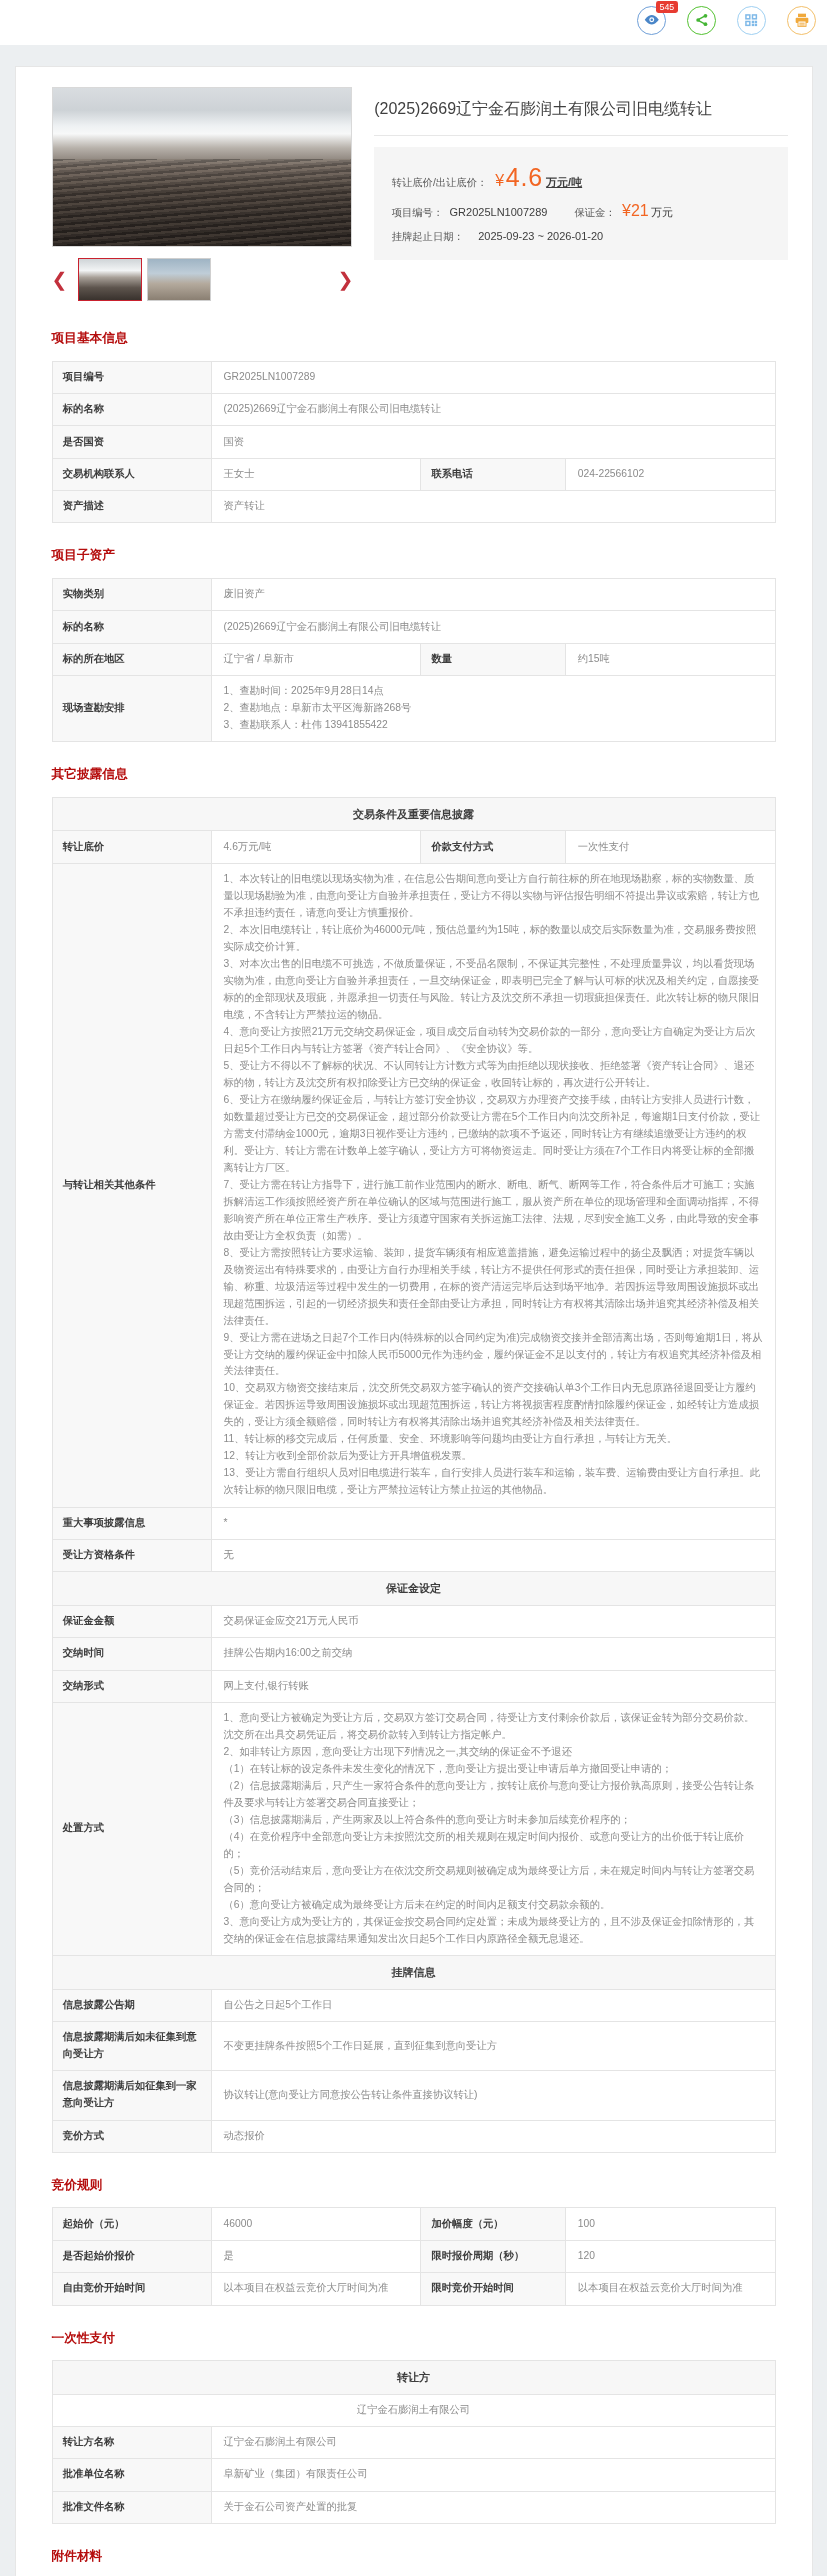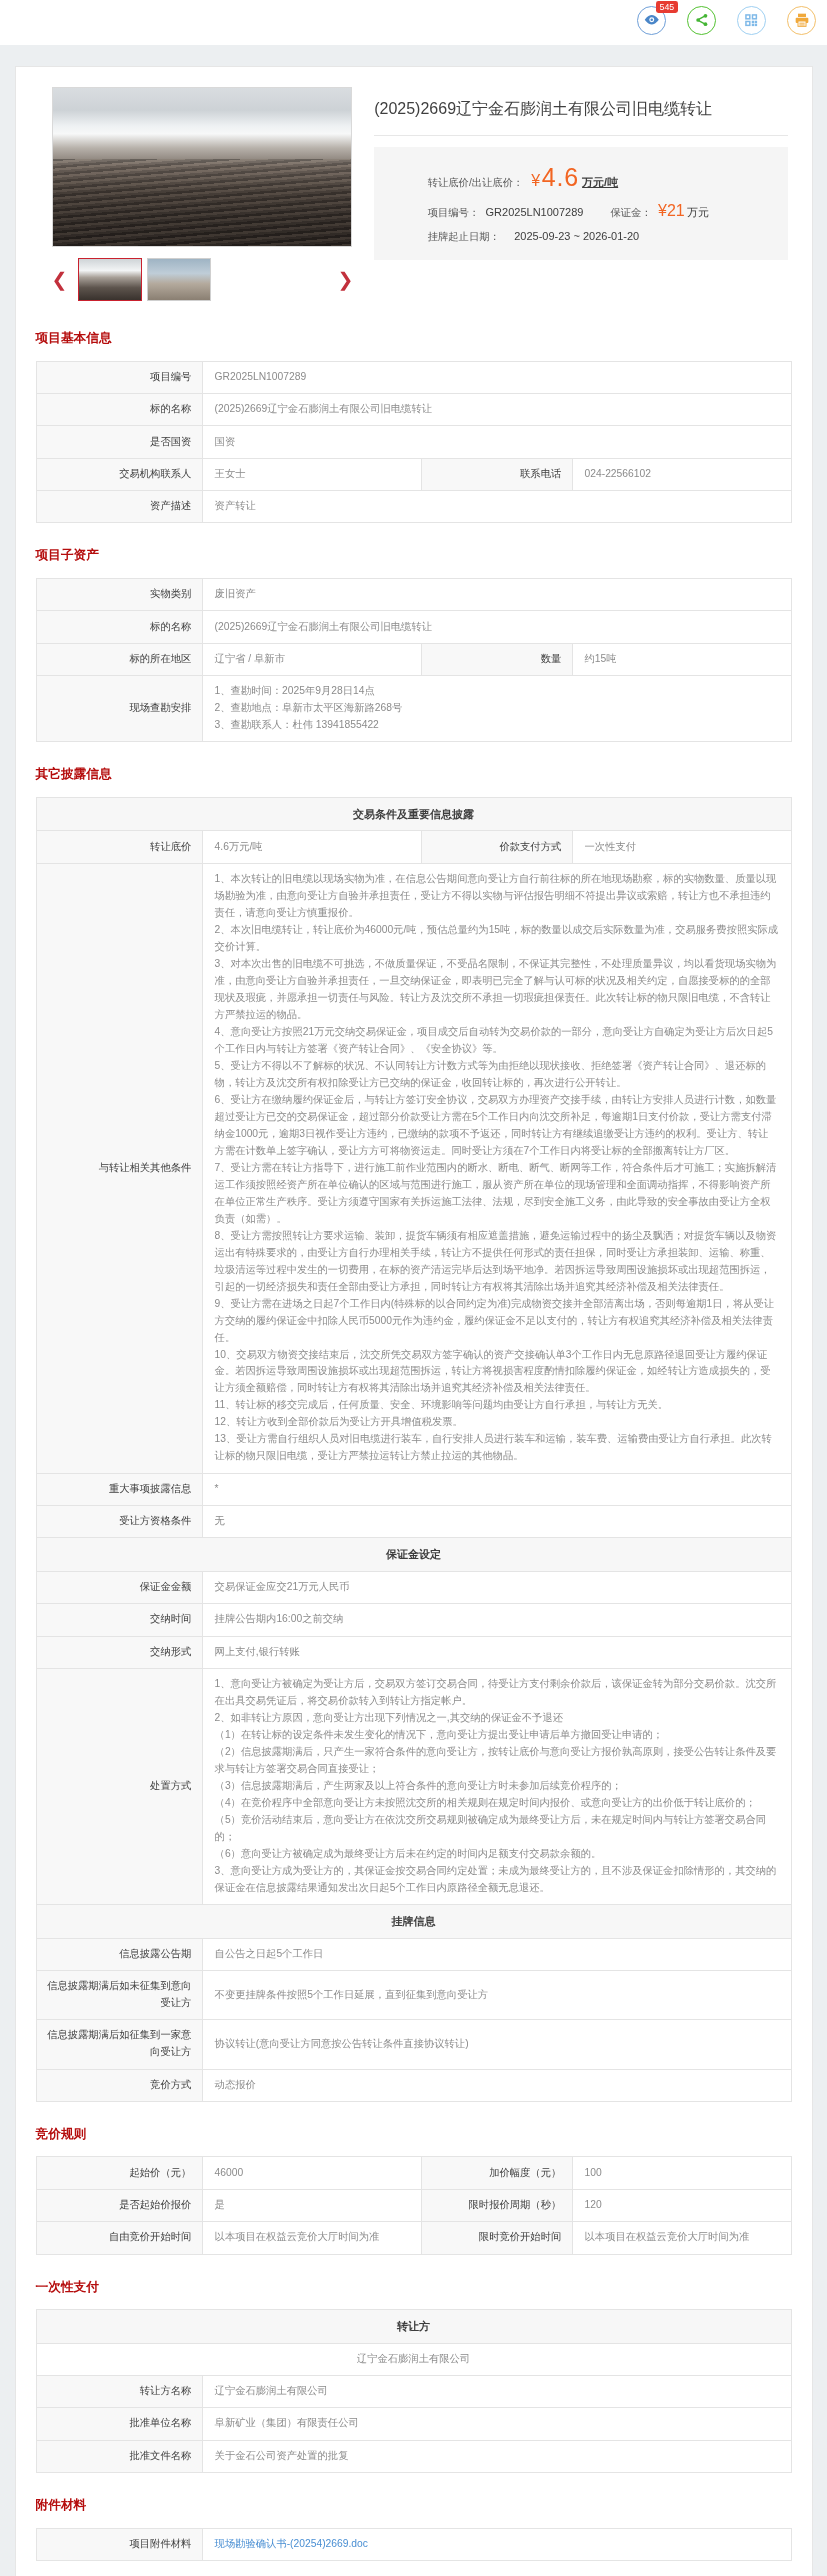--- a/index.html
+++ b/index.html
@@ -28,35 +28,35 @@
   .arrow.left{margin-right:11px;}
   .arrow.right{margin-left:auto;}
   .thumb{width:64px;height:43px;box-sizing:border-box;margin-right:4.8px;cursor:pointer;}
   .thumb.sel{border:1.6px solid #c9212e;}
   .thumb.plain{border:1.6px solid #cfcfcf;}
   .t1{background:linear-gradient(180deg,#cfd4d7 0%,#f2f4f5 28%,#a79f97 45%,#5d544d 70%,#39322d 100%);}
   .t2{background:linear-gradient(180deg,#9fb4c4 0%,#bfcdd8 35%,#b4aa9d 60%,#8a7f72 100%);}
   .hero-right{flex:1;margin-left:20.7px;min-width:0;}
   .title{font-size:16px;color:#3f3f3f;padding:12.7px 0 14.3px;border-bottom:0.8px solid #e7e7e7;}
   .pricebox{background:#f5f5f5;margin-top:11px;padding:16px 17.5px 14.3px;}
-  .p-row{display:flex;align-items:baseline;margin-bottom:10.3px;font-size:10.3px;color:#595959;margin-left:36px;}
+  .p-row{display:flex;align-items:baseline;margin-bottom:10.3px;font-size:10.3px;color:#595959;}
   .p-row:last-child{margin-bottom:1.6px;gap:8px;}
   .cny{color:#f26522;font-size:16px;margin:0 1.6px 0 8px;}
   .big{color:#f26522;font-size:25px;letter-spacing:0.8px;}
   .unit{color:#3d3d3d;font-size:11px;font-weight:bold;margin-left:3.2px;text-decoration:underline;}
   .p-val{color:#3d3d3d;font-size:11px;margin-left:6.4px;}
   .dep{margin-left:27px;}
   .cny-s{color:#f26522;font-size:16px;margin-left:6.4px;}
   .dep-unit{color:#3d3d3d;font-size:11px;margin-left:2.4px;}
   
-  .section{padding:0 20px;}
+  .section{padding:0 36px;}
   .section-title{color:#b50d0d;font-size:12.7px;font-weight:bold;margin:24px 0 13.5px;}
   table.info{width:100%;border-collapse:collapse;table-layout:fixed;}
   td{border:0.8px solid #e4e4e4;font-size:10.3px;line-height:1.65;word-break:break-all;vertical-align:middle;}
-  td.lbl{background:#f8f8f8;text-align:right;padding:7.2px 10.3px;color:#3d3d3d;font-weight:normal;}
+  td.lbl{background:#f8f8f8;text-align:left;padding:7.2px 10.3px;color:#3d3d3d;font-weight:bold;}
   td.val{padding:7.2px 12px;color:#8b8b8b;background:#fff;}
   td.hdr{background:#f7f7f7;text-align:center;font-weight:bold;color:#3d3d3d;font-size:11px;padding:7.2px;}
   td.center{ text-align:center;color:#8b8b8b;padding:7.2px;}
   .longtext p{margin:0;padding:0;}
   a.doc{color:#4a8fd3;text-decoration:none;}
 </style>
 </head>
 <body>
 
 <div class="topbar">

